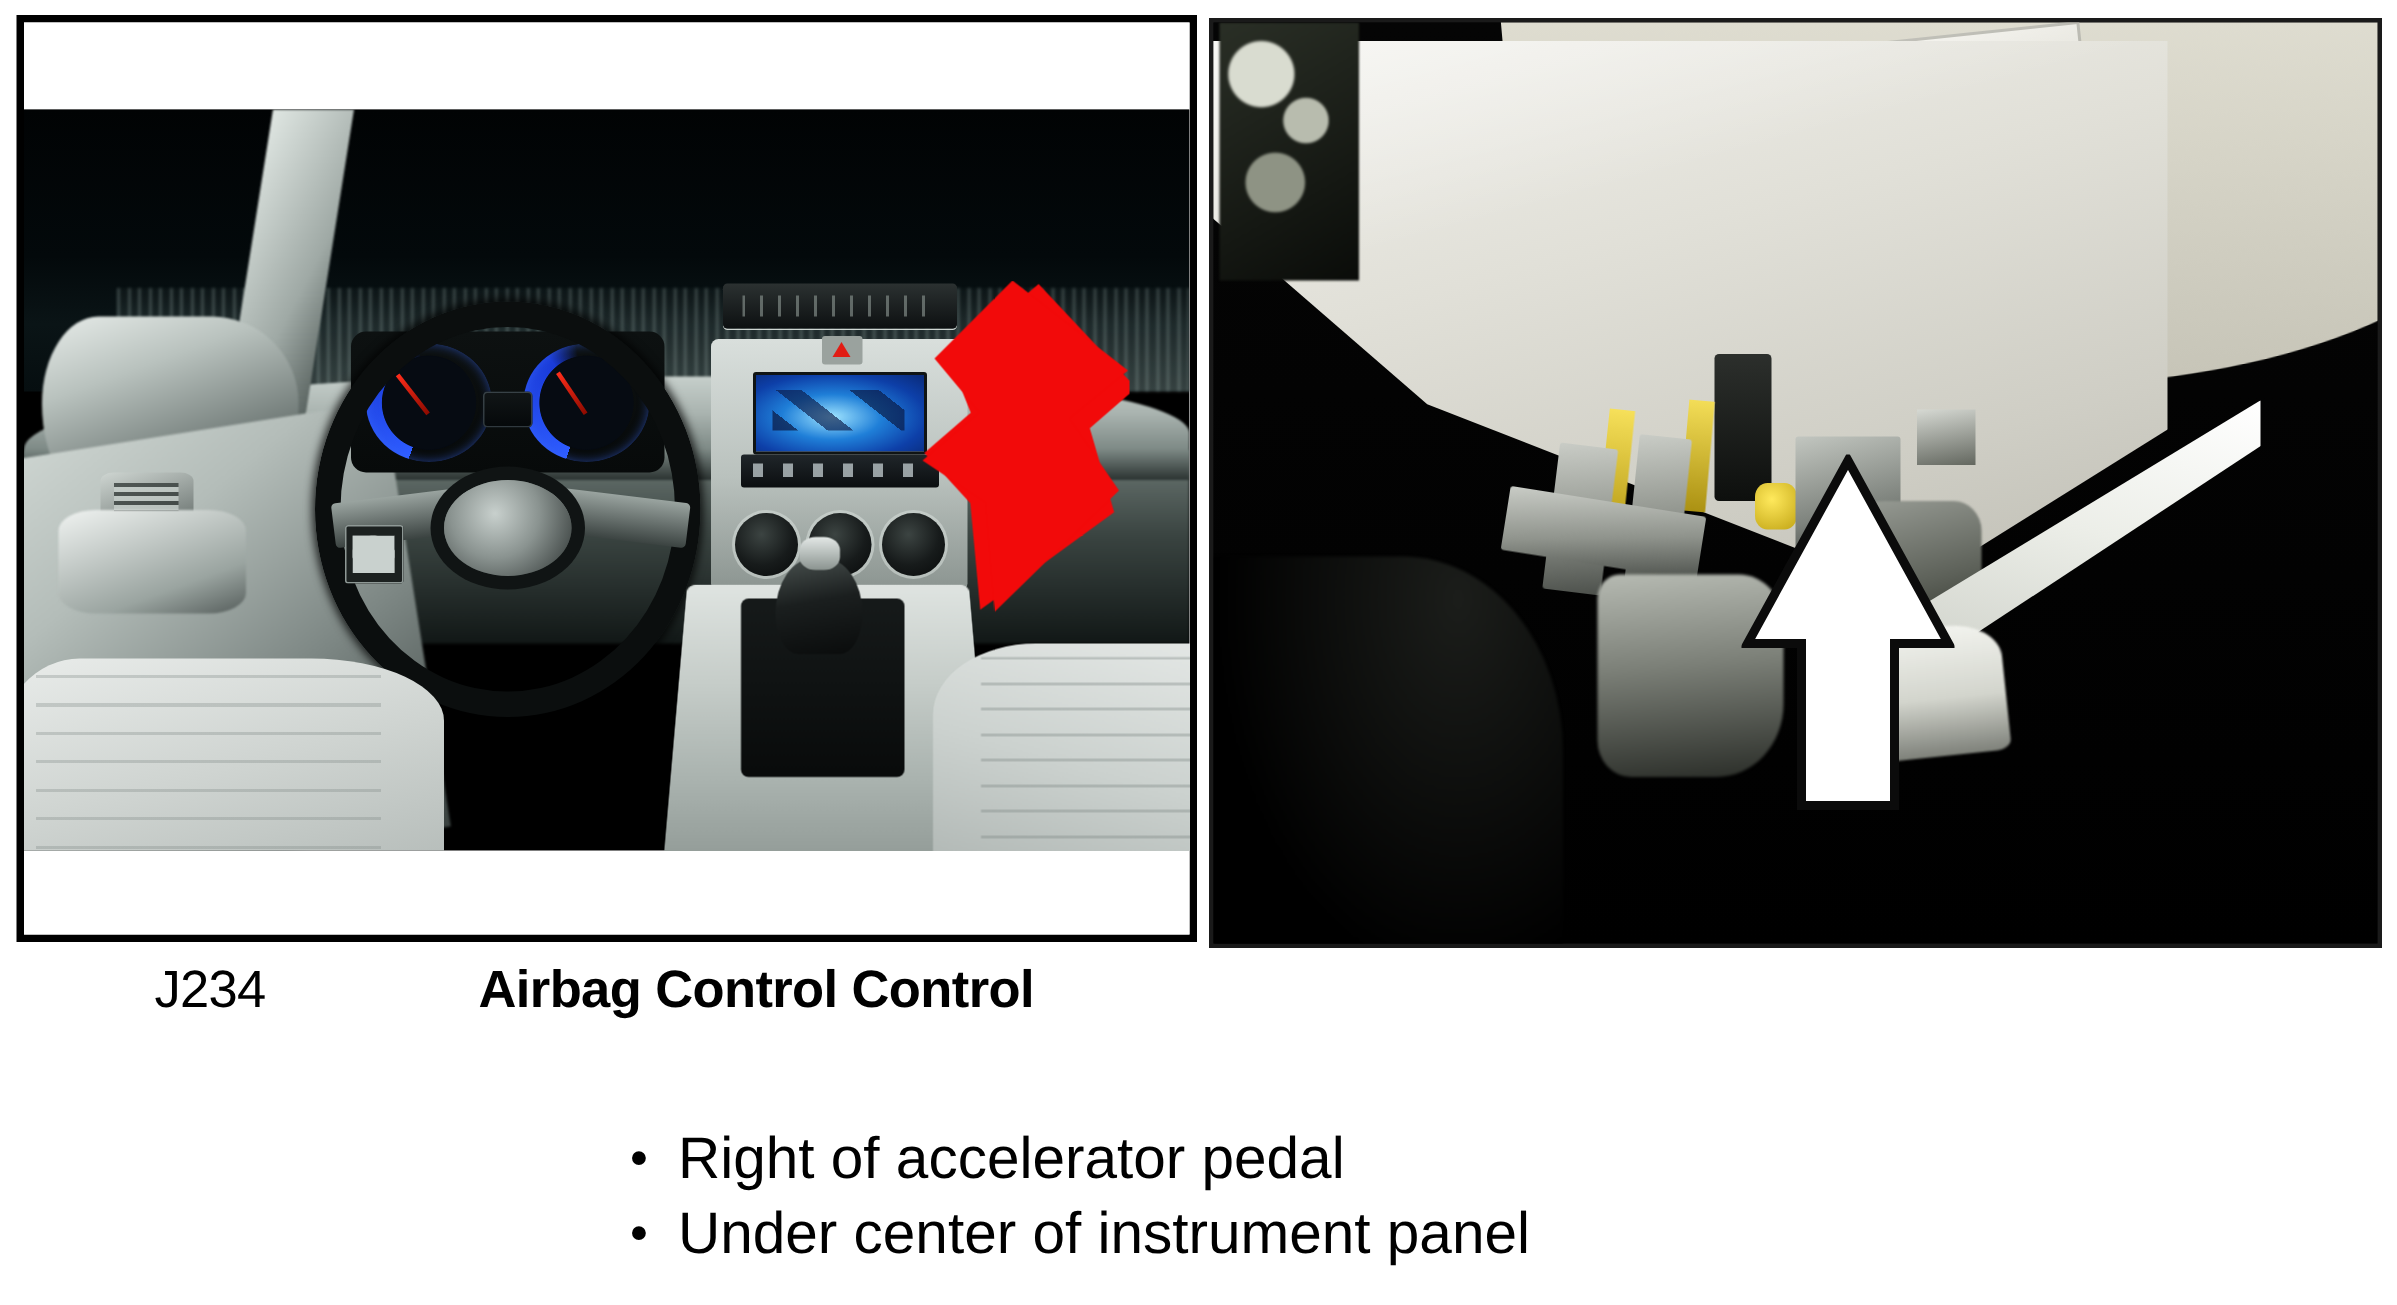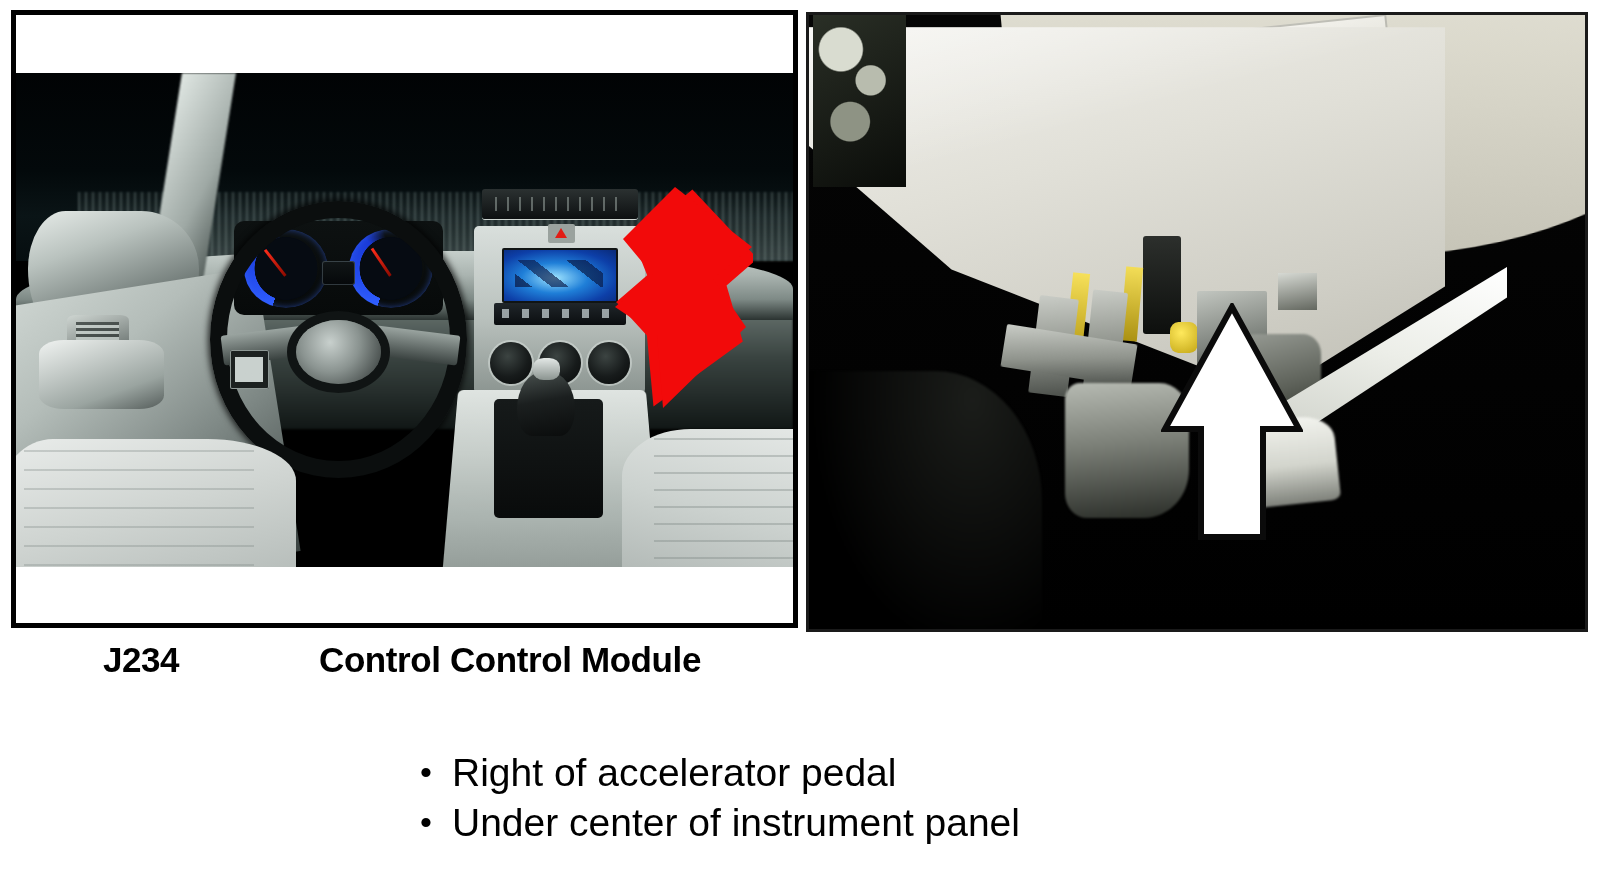--- a/index.html
+++ b/index.html
@@ -430,21 +430,21 @@
   
   .caption {
     position: absolute;
     left: 103px; top: 640px;
     display: flex;
     align-items: baseline;
     white-space: nowrap;
   }
   .caption-code {
     font-size: 35px;
-    font-weight: bold;
+    font-weight: normal;
     letter-spacing: -0.5px;
     color: #000000;
     width: 216px;
     font-stretch: condensed;
   }
   .caption-title {
     font-size: 35px;
     font-weight: bold;
     letter-spacing: -0.4px;
     color: #000000;
@@ -557,21 +557,21 @@
     <div class="ri-carpet-light"></div>
     <div class="ri-sillblack"></div>
 
     <svg class="white-arrow" viewBox="0 0 142 238" xmlns="http://www.w3.org/2000/svg">
       <polygon points="71,4 138,126 102,126 102,234 40,234 40,126 4,126" fill="#FFFFFF" stroke="#0b0b0b" stroke-width="6" stroke-linejoin="miter"></polygon>
     </svg>
   </div>
 
   <div class="caption">
     <span class="caption-code">J234</span>
-    <span class="caption-title">Control Control Module</span>
+    <span class="caption-title">Airbag Control Control</span>
   </div>
 
   <ul class="bullets">
     <li>Right of accelerator pedal</li>
     <li>Under center of instrument panel</li>
   </ul>
 
 </div>
 
 </body></html>

